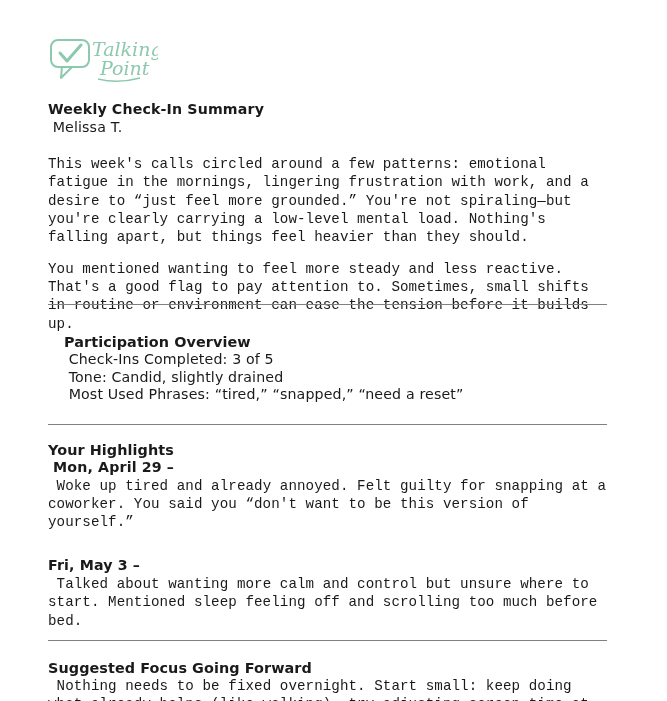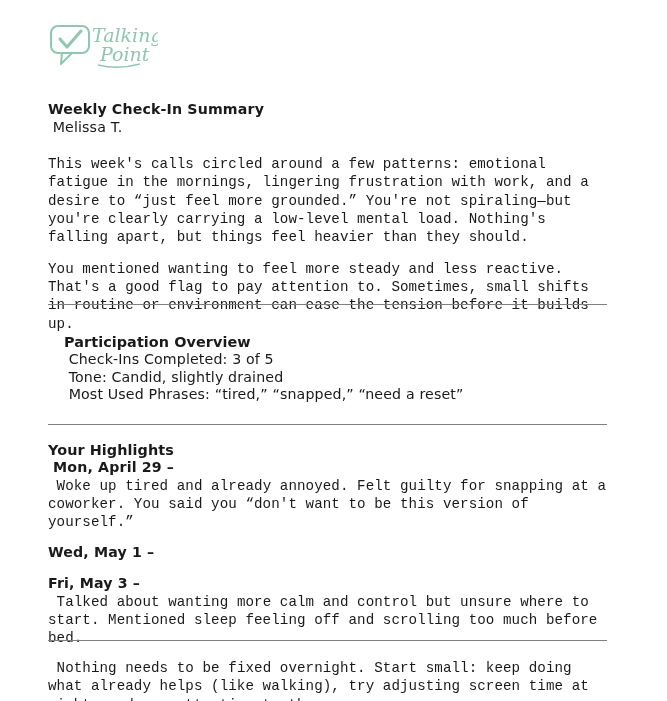--- a/index.html
+++ b/index.html
@@ -20,21 +20,21 @@
     position: relative;
     width: 667px;
     height: 701px;
     overflow: hidden;
   }
 
   
   .logo-wrap {
     position: absolute;
     left: 48px;
-    top: 20px;
+    top: 34px;
     display: flex;
     align-items: center;
     height: 54px;
   }
   .logo-svg { display: block; }
 
   
   .doc {
     position: absolute;
     left: 48px;
@@ -142,29 +142,29 @@
   </div>
 
   <div class="blk-highlights">
     <div class="sect-title">Your Highlights</div>
 
     <div class="ln bold"> Mon, April 29 –</div>
     <p class="para"> Woke up tired and already annoyed. Felt guilty for snapping at a coworker. You said you “don't want to be this version of yourself.”</p>
 
     <div class="gap-entry"></div>
 
-    <div class="ln bold">Wed, May 1 –</div>
 
     <div class="gap-entry"></div>
 
     <div class="ln bold">Fri, May 3 –</div>
     <p class="para"> Talked about wanting more calm and control but unsure where to start. Mentioned sleep feeling off and scrolling too much before bed.</p>
   </div>
 
   <div class="rule-wrap-3">
     <hr class="rule">
   </div>
 
   <div class="blk-focus">
+    <div class="sect-title">Suggested Focus Going Forward</div>
     <p class="para"> Nothing needs to be fixed overnight. Start small: keep doing what already helps (like walking), try adjusting screen time at night, and pay attention to the</p>
   </div>
 
 </div>
 
 </body></html>

